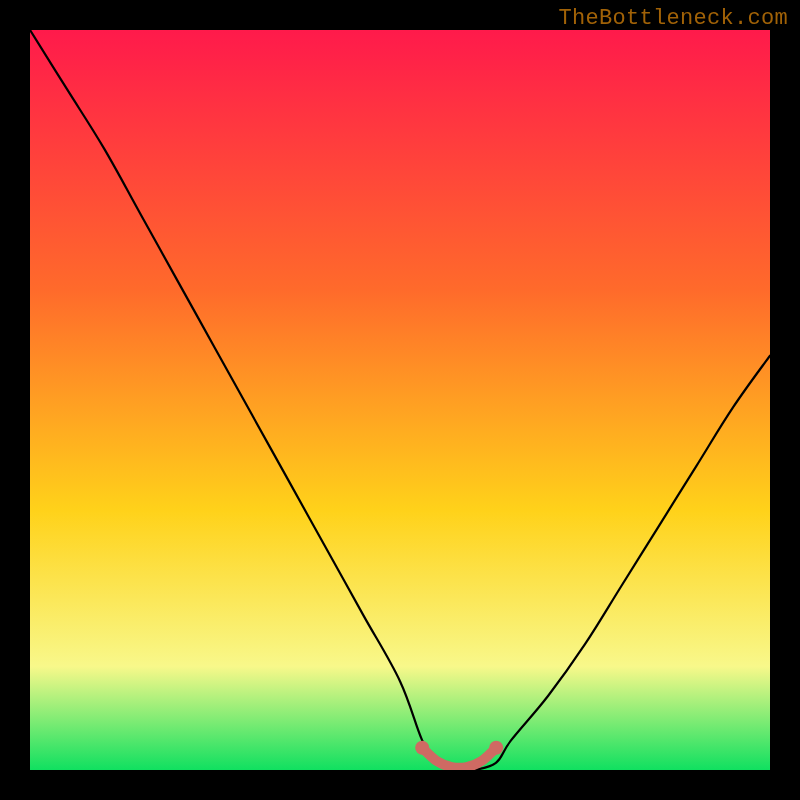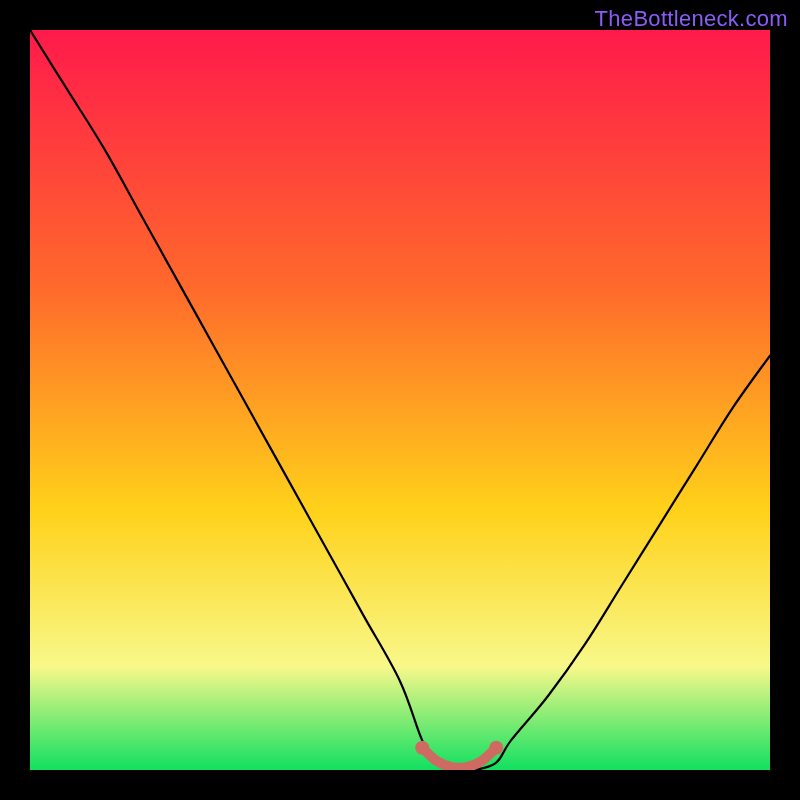--- a/index.html
+++ b/index.html
@@ -40,21 +40,21 @@
     display: block;
     width: 740px;
     height: 740px;
   }
 </style>
 </head>
 <body>
 
 <div class="frame">
 
-  <div class="watermark" style="color: #8b5cf6;">TheBottleneck.com</div>
+  <div class="watermark" style="color: #a16207; font-family: Liberation Mono, monospace;">TheBottleneck.com</div>
 
   <div class="plot-area">
     <svg id="plot-svg" viewBox="0 0 740 740" preserveAspectRatio="none">
       <defs>
         <linearGradient id="bgGrad" x1="0" y1="0" x2="0" y2="1">
           <stop id="g0" offset="0%" stop-color="#ff1a4b"></stop>
           <stop id="g1" offset="35%" stop-color="#ff6a2b"></stop>
           <stop id="g2" offset="65%" stop-color="#ffd21a"></stop>
           <stop id="g3" offset="86%" stop-color="#f8f88a"></stop>
           <stop id="g4" offset="100%" stop-color="#10e060"></stop>

